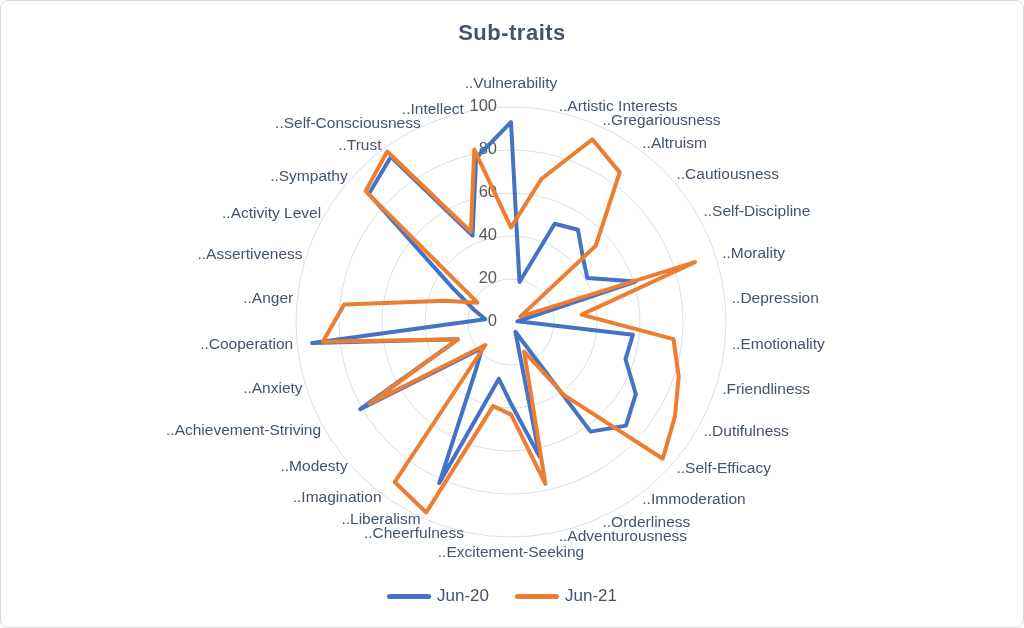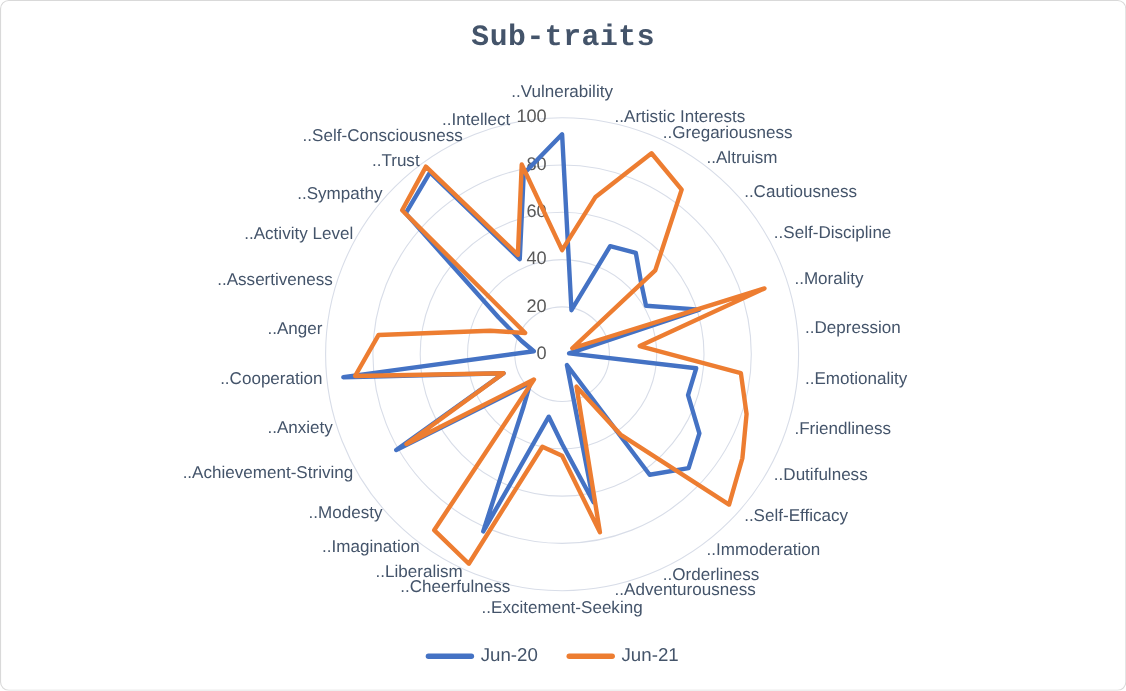--- a/index.html
+++ b/index.html
@@ -7,23 +7,22 @@
     position:relative; width:1024px; height:628px;
     background:#ffffff; overflow:hidden;
     font-family:"Liberation Sans", sans-serif;
   }
   .frame {
     position:absolute; inset:0; border:1px solid #d9d9d9; border-radius:8px;
     pointer-events:none;
   }
   .chart-title {
     position:absolute; top:20px; left:0; width:1024px;
-    text-align:center; font-size:27px; font-weight:bold; color:#44546A;
+    text-align:center; font-size:22px; font-weight:bold; color:#44546A;
     letter-spacing:0.5px;
-    font-family:Liberation Mono, monospace;
   }
   svg { position:absolute; left:0; top:0; }
   .legend {
     position:absolute; left:0; bottom:22px; width:1004px;
     display:flex; justify-content:center; align-items:center; gap:26px;
   }
   .legend-item { display:flex; align-items:center; gap:6px; cursor:default; }
   .legend-swatch { width:44px; height:5px; border-radius:3px; display:inline-block; }
   .legend-label { font-size:17px; color:#44546A; }
 </style>

